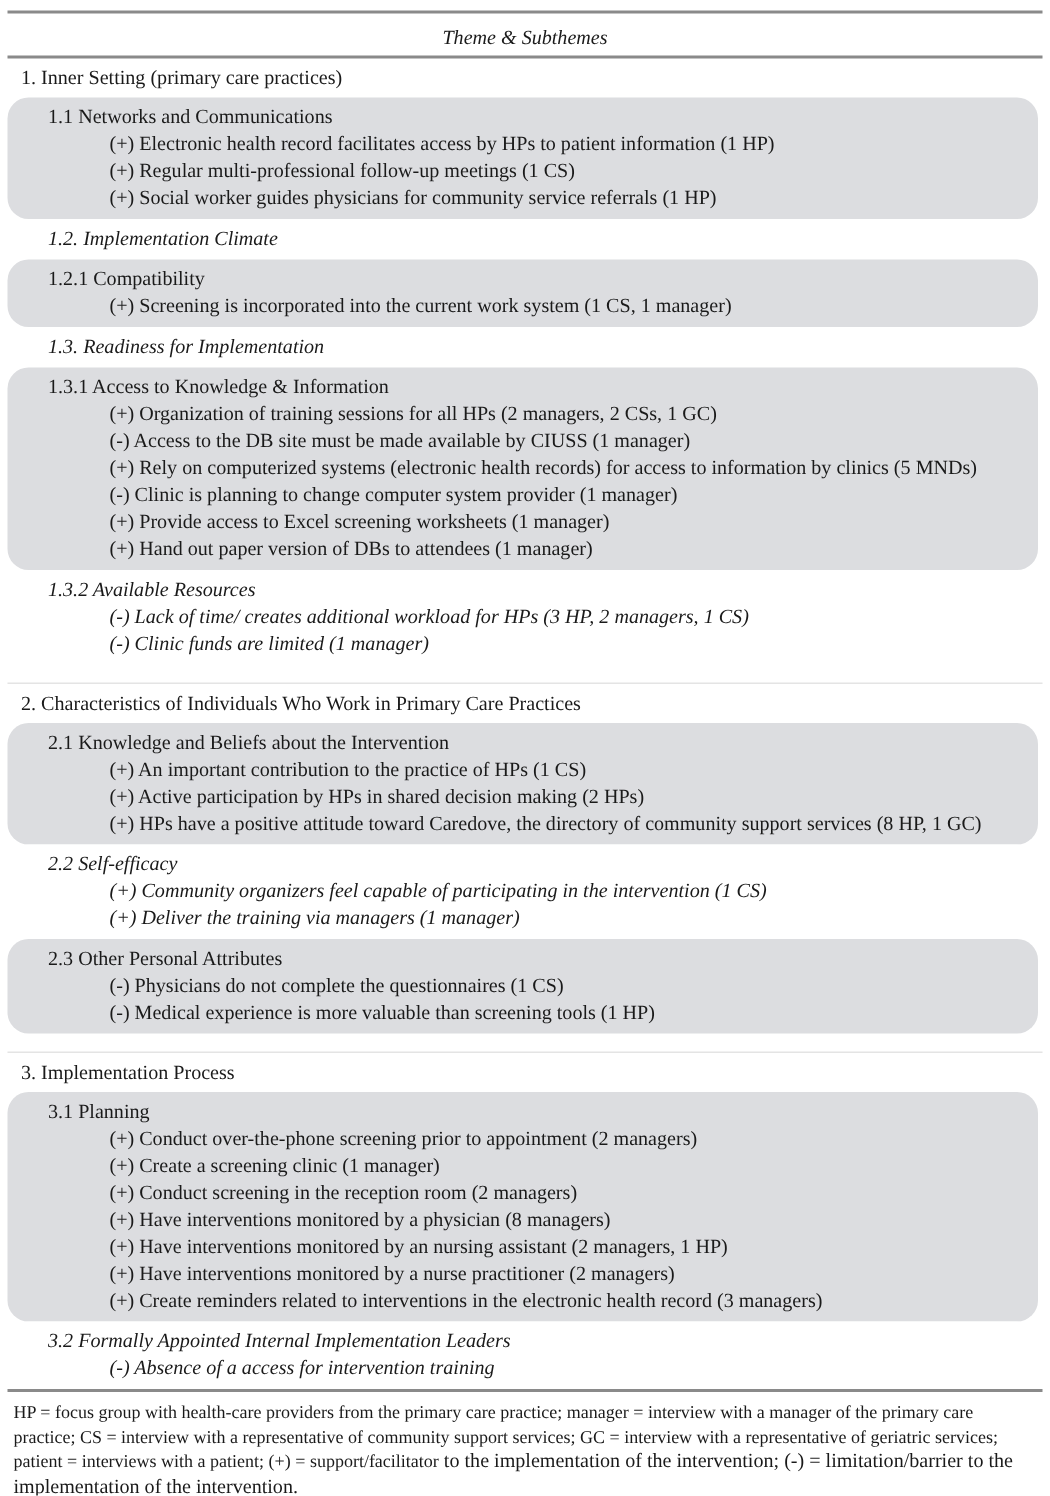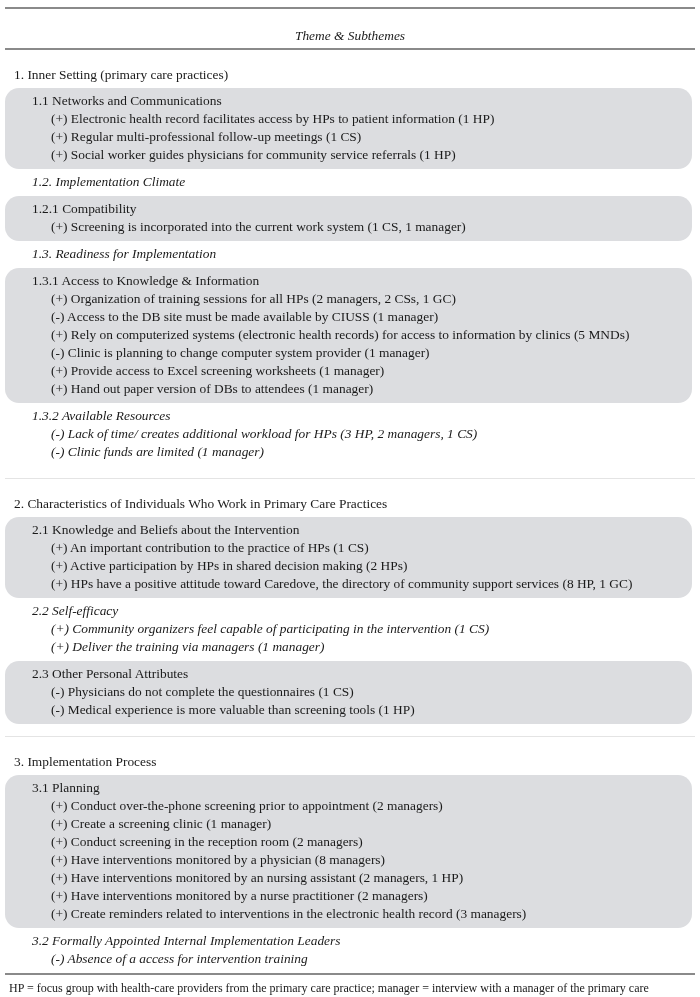--- a/index.html
+++ b/index.html
@@ -30,38 +30,39 @@
   .rule.top { margin-top: 7px; }
   .thin-rule {
     height: 0;
     border-top: 1px solid #e4e4e4;
   }
   .header {
     text-align: center;
     font-style: italic;
     height: 24px;
     line-height: 24px;
-    padding-top: 15px;
+    padding-top: 4px;
   }
   .section-row {
-    padding: 16px 0 4px 9px;
+    padding: 4px 0 4px 9px;
   }
   .band {
     margin-right: 3px;
     padding: 4px 0 5px 0;
     border-radius: 14px;
   }
   .band.grey { background: #dcdde0; }
   .band.white { background: #ffffff; font-style: italic; }
   .sub-title {
     padding-left: 27px;
   }
   .item {
     padding-left: 46px;
     white-space: nowrap;
+    margin-left: 22px;
   }
   .footnote {
     font-size: 12px;
     line-height: 16.5px;
     padding: 5px 4px 0 4px;
     color: #1a1a1a;
   }
   .footnote .big {
     font-size: 13.4px;
   }

